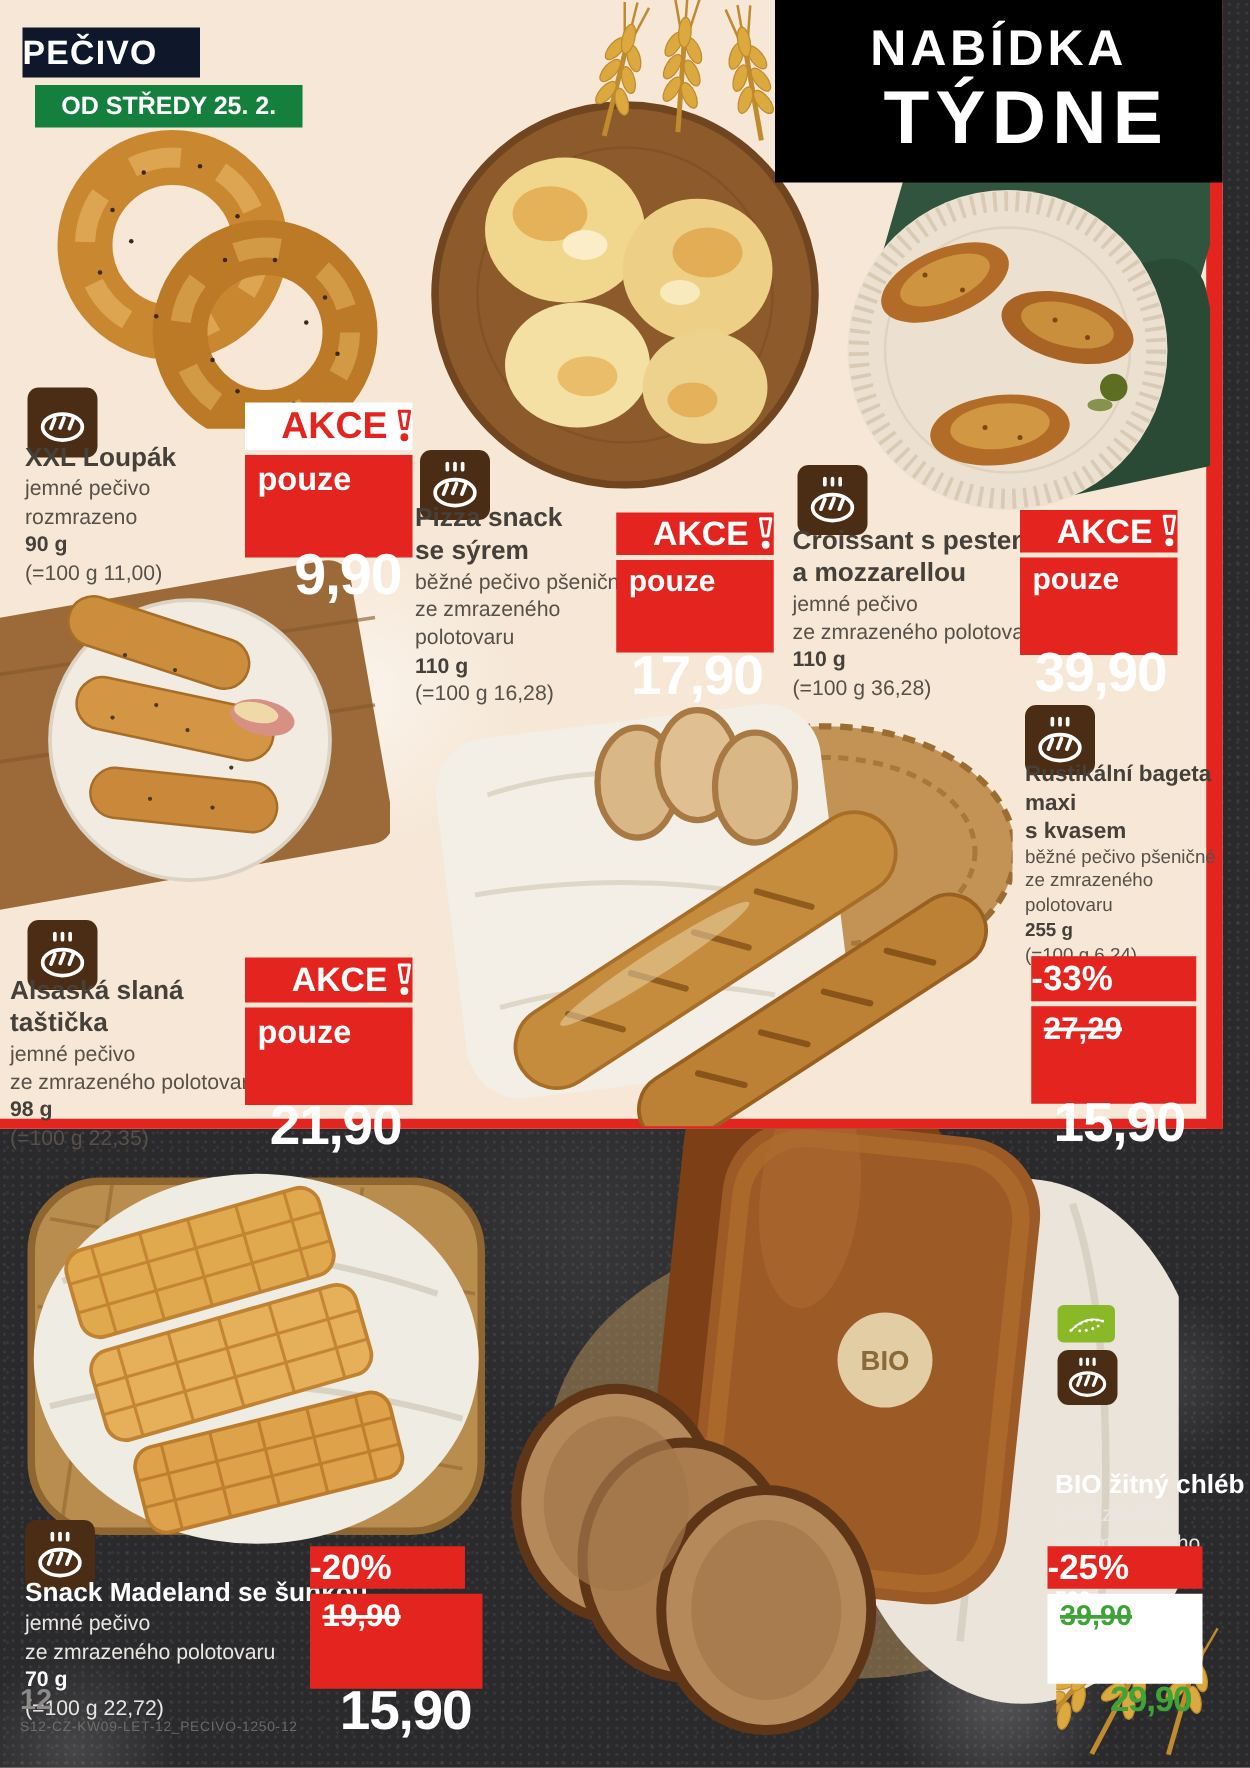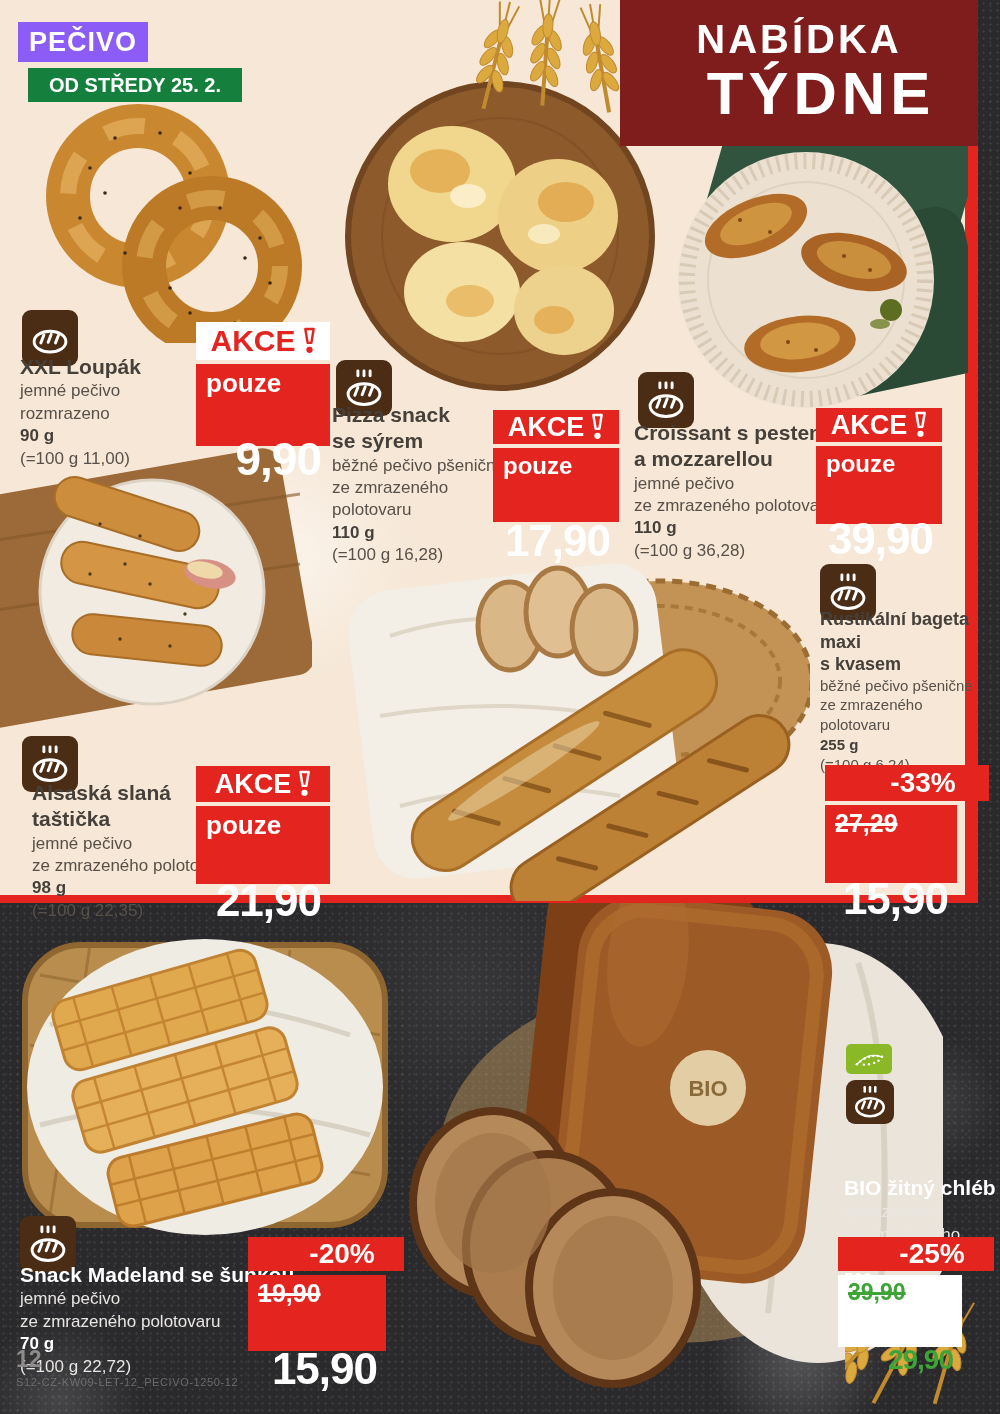--- a/index.html
+++ b/index.html
@@ -12,25 +12,25 @@
       radial-gradient(circle at 6% 99%, rgba(255,255,255,.13), transparent 80px),
       radial-gradient(circle at 47% 70%, rgba(255,255,255,.06), transparent 160px),
       radial-gradient(circle at 93% 78%, rgba(255,255,255,.10), transparent 70px),
       radial-gradient(rgba(255,255,255,.075) 1px, transparent 1.4px),
       radial-gradient(rgba(255,255,255,.05) 1px, transparent 1.7px);
     background-size:auto,auto,auto,auto,7px 7px,12px 12px;}
   .cream-panel{position:absolute;left:0;top:0;width:978px;height:903px;box-sizing:border-box;
     background:#f6e7d6;border-right:13px solid #e4251f;border-bottom:8px solid #e4251f;
     background-image:radial-gradient(circle at 30% 62%, rgba(255,255,255,.5), transparent 130px);}
   
-  .cat-box{position:absolute;left:18px;top:22px;width:130px;height:40px;background:#8b5cf6;
-    color:#fff;font-weight:bold;font-size:27px;letter-spacing:1px;text-align:center;line-height:41px;z-index:6;}
+  .cat-box{position:absolute;left:18px;top:22px;width:142px;height:40px;background:#0f172a;
+    color:#fff;font-weight:bold;font-size:27px;letter-spacing:1px;text-align:left;line-height:41px;z-index:6;}
   .date-box{position:absolute;left:28px;top:68px;width:214px;height:34px;background:#15803d;
     color:#fff;font-weight:bold;font-size:20px;text-align:center;line-height:35px;z-index:6;}
-  .banner{position:absolute;left:620px;top:0;width:358px;height:146px;background:#7f1d1d;
+  .banner{position:absolute;left:620px;top:0;width:358px;height:146px;background:#000000;
     color:#fff;text-align:center;z-index:4;}
   .banner .l1{font-weight:bold;font-size:40px;letter-spacing:3px;margin-top:17px;}
   .banner .l2{font-weight:bold;font-size:60px;letter-spacing:5px;line-height:1.0;margin-top:2px;margin-left:44px;}
   
   .pinfo{position:absolute;z-index:5;}
   .pname{font-weight:bold;font-size:21px;color:#45403a;line-height:1.25;white-space:nowrap;}
   .pline{font-size:17px;color:#57514a;line-height:1.32;white-space:nowrap;}
   .pline.bold{font-weight:bold;color:#45403a;}
   .pinfo.on-dark .pname{color:#fff;}
   .pinfo.on-dark .pline{color:#e8e6e2;}
@@ -38,27 +38,27 @@
   .pinfo.small .pline{font-size:15px;}
   
   .bicon{position:absolute;width:56px;height:56px;background:#4b2d16;border-radius:9px;z-index:5;
     display:flex;align-items:center;justify-content:center;}
   .bicon svg{width:44px;height:44px;}
   .bicon.sm{width:48px;height:44px;}
   .bicon.sm svg{width:38px;height:36px;}
   .biologo{position:absolute;width:46px;height:30px;border-radius:5px;background:#8ab927;z-index:5;
     display:flex;align-items:center;justify-content:center;}
   
-  .akce{position:absolute;display:flex;align-items:center;justify-content:center;gap:7px;
+  .akce{position:absolute;display:flex;align-items:center;justify-content:flex-end;gap:7px;
     font-weight:bold;z-index:5;}
   .akce.whitebg{background:#fff;color:#e4251f;font-size:30px;}
   .akce.redbg{background:#e4251f;color:#fff;font-size:27px;}
   .akce svg{width:13px;height:28px;}
   .discount{position:absolute;background:#e4251f;color:#fff;font-weight:bold;font-size:28px;
-    display:flex;align-items:center;justify-content:center;z-index:5;padding-left:32px;}
+    display:flex;align-items:center;z-index:5;}
   .pricebox{position:absolute;background:#e4251f;color:#fff;z-index:5;display:flex;
     flex-direction:column;box-sizing:border-box;padding:6px 9px 1px 10px;gap:45px;}
   .pouze{font-weight:bold;font-size:26px;line-height:1;}
   .pricenum{font-weight:bold;font-size:46px;line-height:.82;align-self:flex-end;margin-top:auto;letter-spacing:-1px;}
   .oldprice{font-weight:bold;font-size:25px;line-height:1;text-decoration:line-through;text-decoration-thickness:3px;}
   .pricebox.bio{background:#fff;color:#3fa437;}
   .pricebox .pricenum.md{font-size:44px;}
   .pricebox.bio .pricenum{font-size:28px;}
   
   .pagenum{position:absolute;left:16px;top:1346px;color:#8d8b89;font-weight:bold;font-size:23px;z-index:6;}
@@ -417,21 +417,21 @@
       <line x1="13" y1="2" x2="13" y2="6"></line>
           <line x1="18" y1="2" x2="18" y2="6"></line>
           <line x1="23" y1="2" x2="23" y2="6"></line>
       <ellipse cx="18" cy="21" rx="13" ry="8.5"></ellipse>
       <line x1="13" y1="15.5" x2="10.5" y2="22"></line>
           <line x1="19" y1="15" x2="16.5" y2="21.5"></line>
           <line x1="25" y1="15.5" x2="22.5" y2="22"></line>
     </g>
       </svg>
   </div>
-  <div class="pinfo" style="left:32px;top:780px;width:200px">
+  <div class="pinfo" style="left:8px;top:780px;width:200px">
     <div class="pname">Alsaská slaná</div>
     <div class="pname">taštička</div>
     <div class="pline">jemné pečivo</div>
     <div class="pline">ze zmrazeného polotovaru</div>
     <div class="pline bold">98 g</div>
     <div class="pline">(=100 g 22,35)</div>
   </div>
   <div class="akce redbg" style="left:196px;top:766px;width:134px;height:36px">
     <span>AKCE</span>
     <svg viewBox="0 0 14 30">

